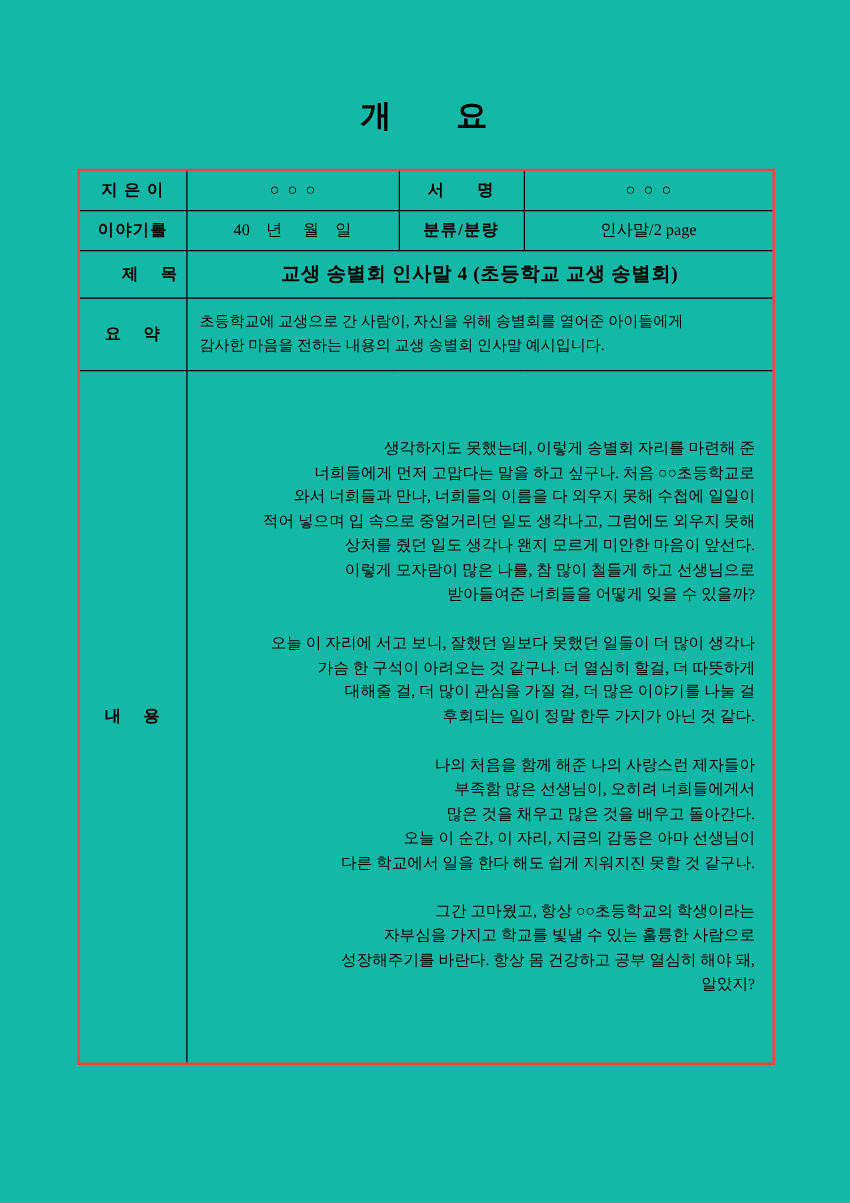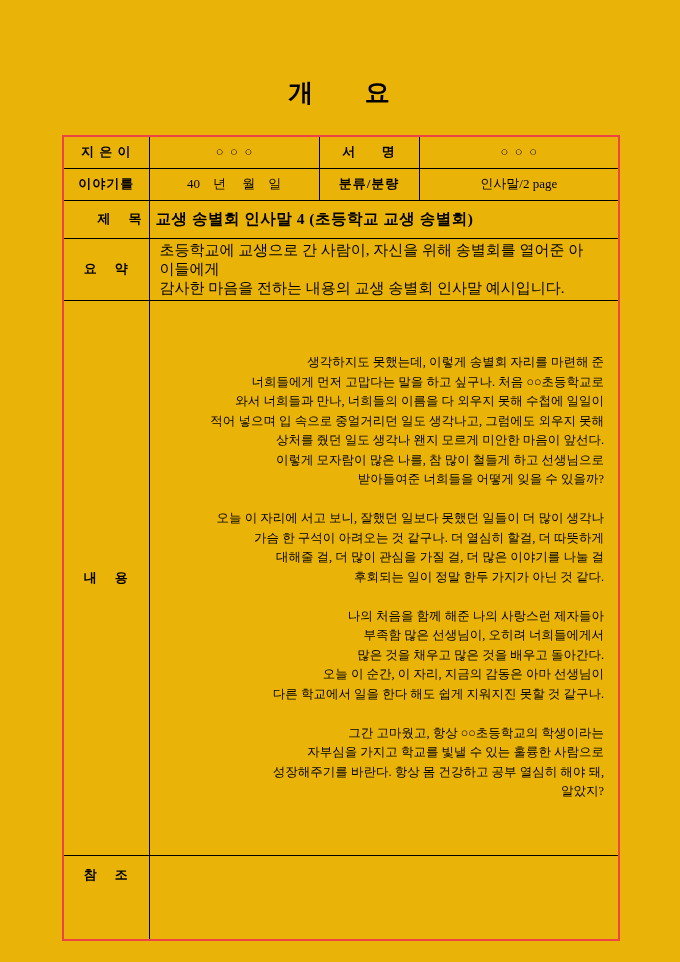--- a/index.html
+++ b/index.html
@@ -1,21 +1,21 @@
 <!DOCTYPE html>
 <html><head>
 <meta charset="utf-8">
 <style>
   * { box-sizing: border-box; }
   html, body { margin: 0; padding: 0; background: #888; }
   .page {
     width: 680px;
     height: 962px;
     margin: 0 auto;
-    background: #eab308;
+    background: #14b8a6;
     font-family: "Liberation Serif", "DejaVu Serif", serif;
     color: #000000;
     position: relative;
     overflow: hidden;
   }
   .doc-title {
     text-align: center;
     padding-top: 76px;
     font-size: 25px;
     font-weight: bold;
@@ -43,26 +43,26 @@
   }
   td.center-val {
     text-align: center;
     white-space: pre;
   }
   tr.r1 td, tr.r2 td { height: 32px; }
   tr.r3 td { height: 38px; text-align: right; }
   tr.r3 td.title-val {
     font-weight: bold;
     font-size: 15.5px;
-    text-align: left;
+    text-align: center;
     letter-spacing: 0.5px;
   }
   tr.r4 td { height: 58px; }
   tr.r4 td.summary-val {
-    font-size: 15px;
+    font-size: 12px;
     line-height: 19px;
     white-space: pre-line;
     padding-left: 10px;
     padding-right: 24px;
   }
   tr.r5 td { height: 555px; }
   tr.r5 td.content-val {
     font-size: 12.5px;
     line-height: 19.5px;
     white-space: pre-line;
@@ -134,20 +134,16 @@
 많은 것을 채우고 많은 것을 배우고 돌아간다.
 오늘 이 순간, 이 자리, 지금의 감동은 아마 선생님이
 다른 학교에서 일을 한다 해도 쉽게 지워지진 못할 것 같구나.
 
 그간 고마웠고, 항상 ○○초등학교의 학생이라는
 자부심을 가지고 학교를 빛낼 수 있는 훌륭한 사람으로
 성장해주기를 바란다. 항상 몸 건강하고 공부 열심히 해야 돼,
 알았지?</td>
     </tr>
 
-    <tr class="r6">
-      <td class="label">참    조</td>
-      <td colspan="3"></td>
-    </tr>
   </tbody>
     </table>
 
 </div>
 
 </body></html>

